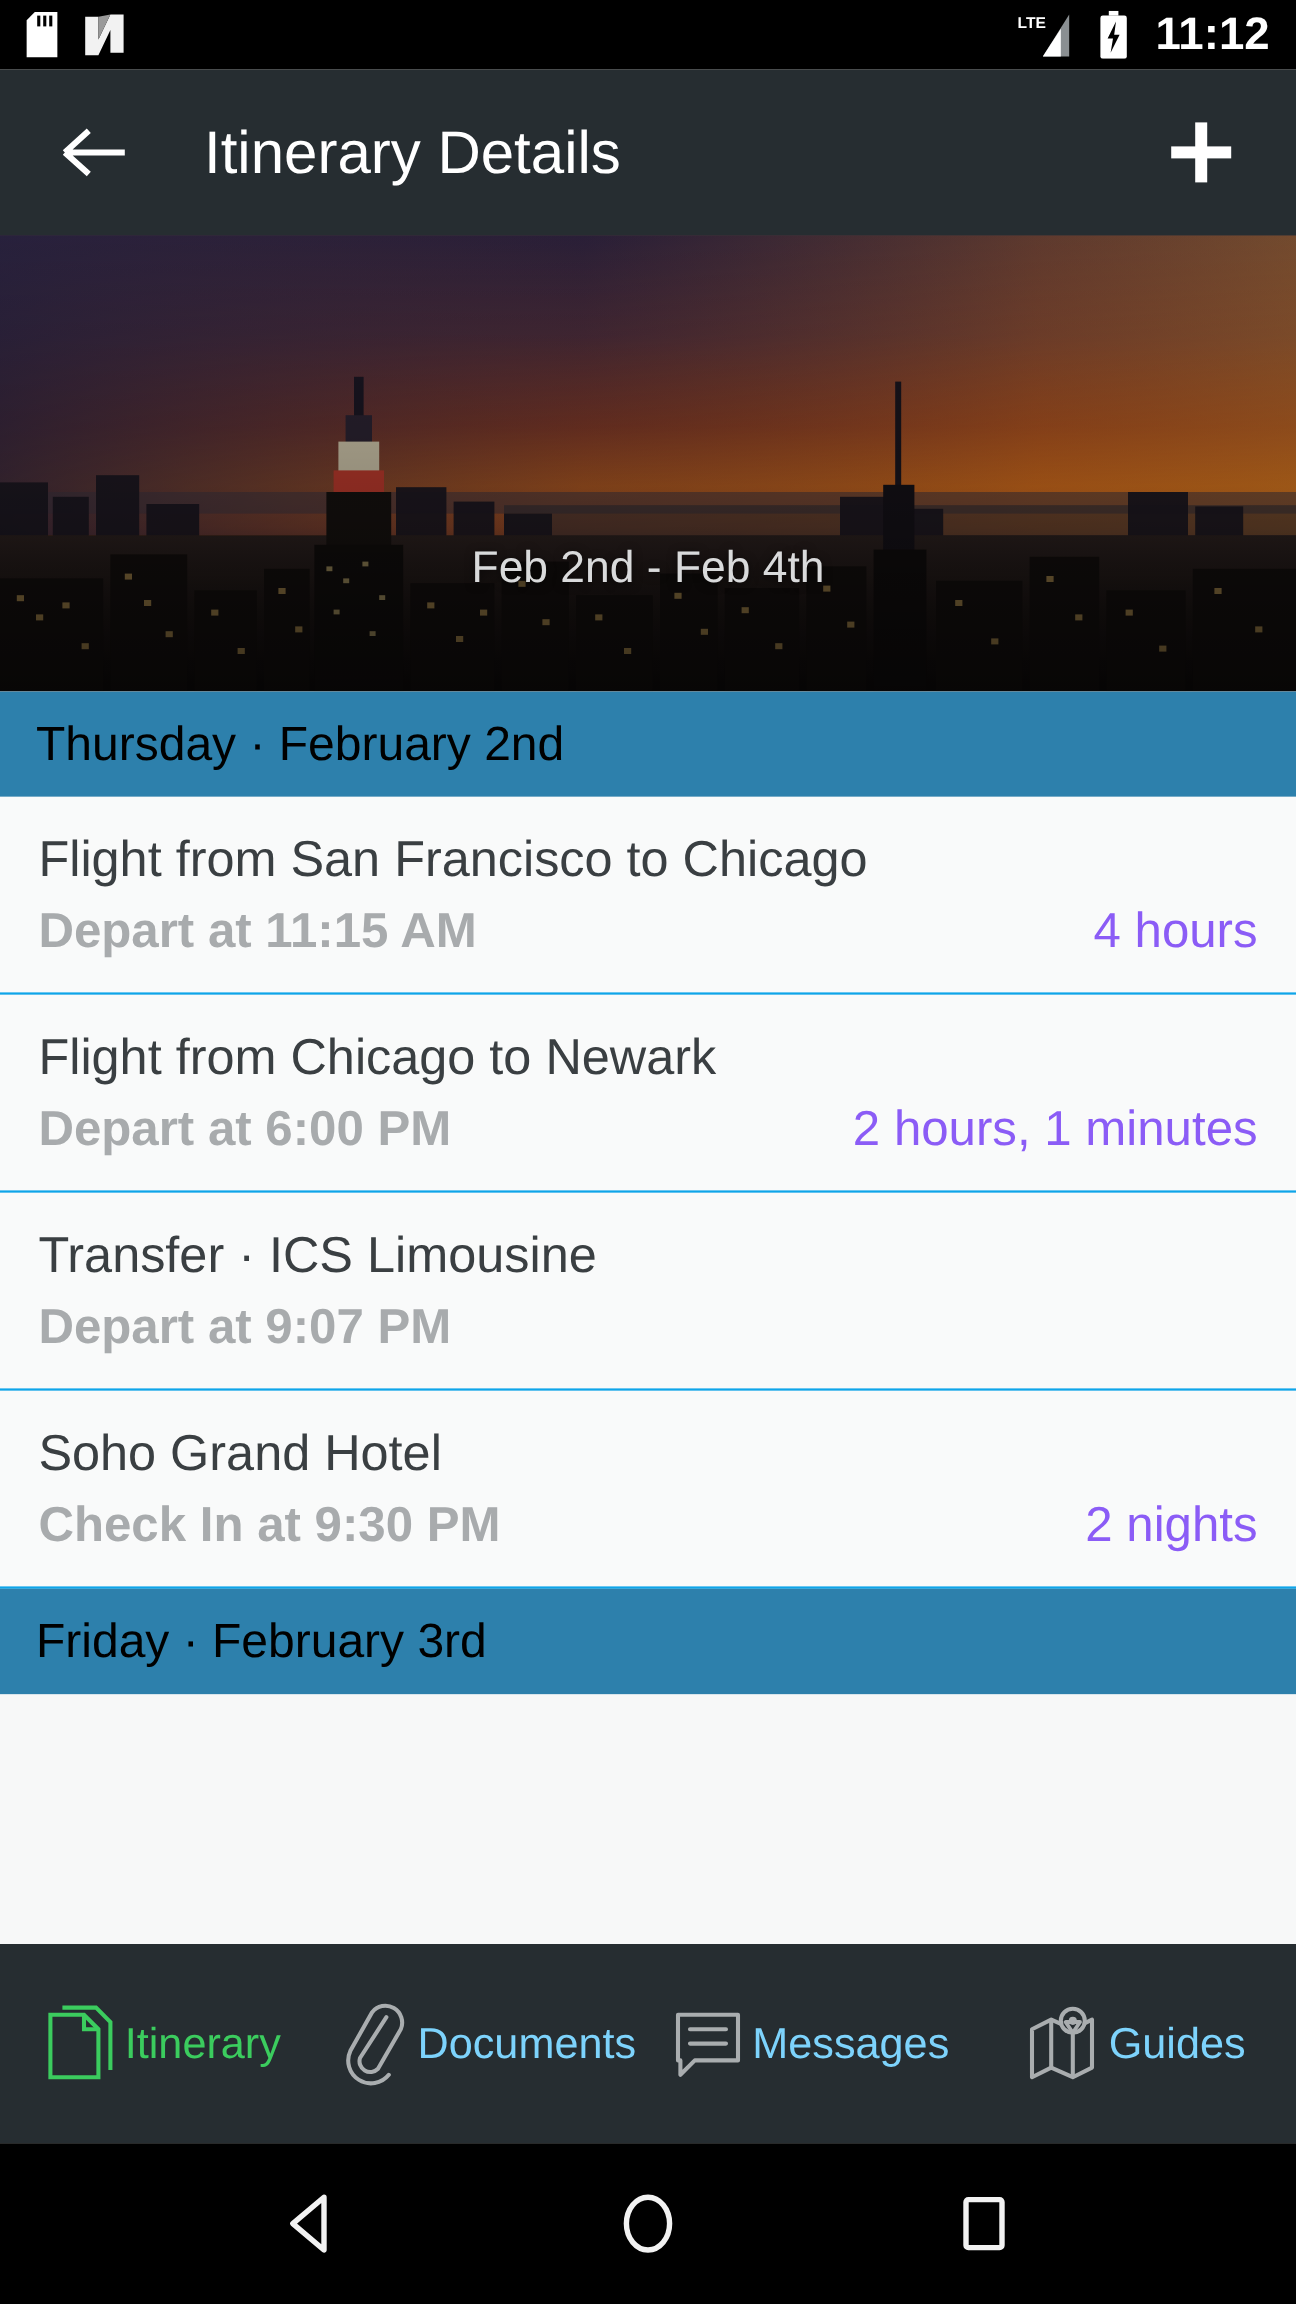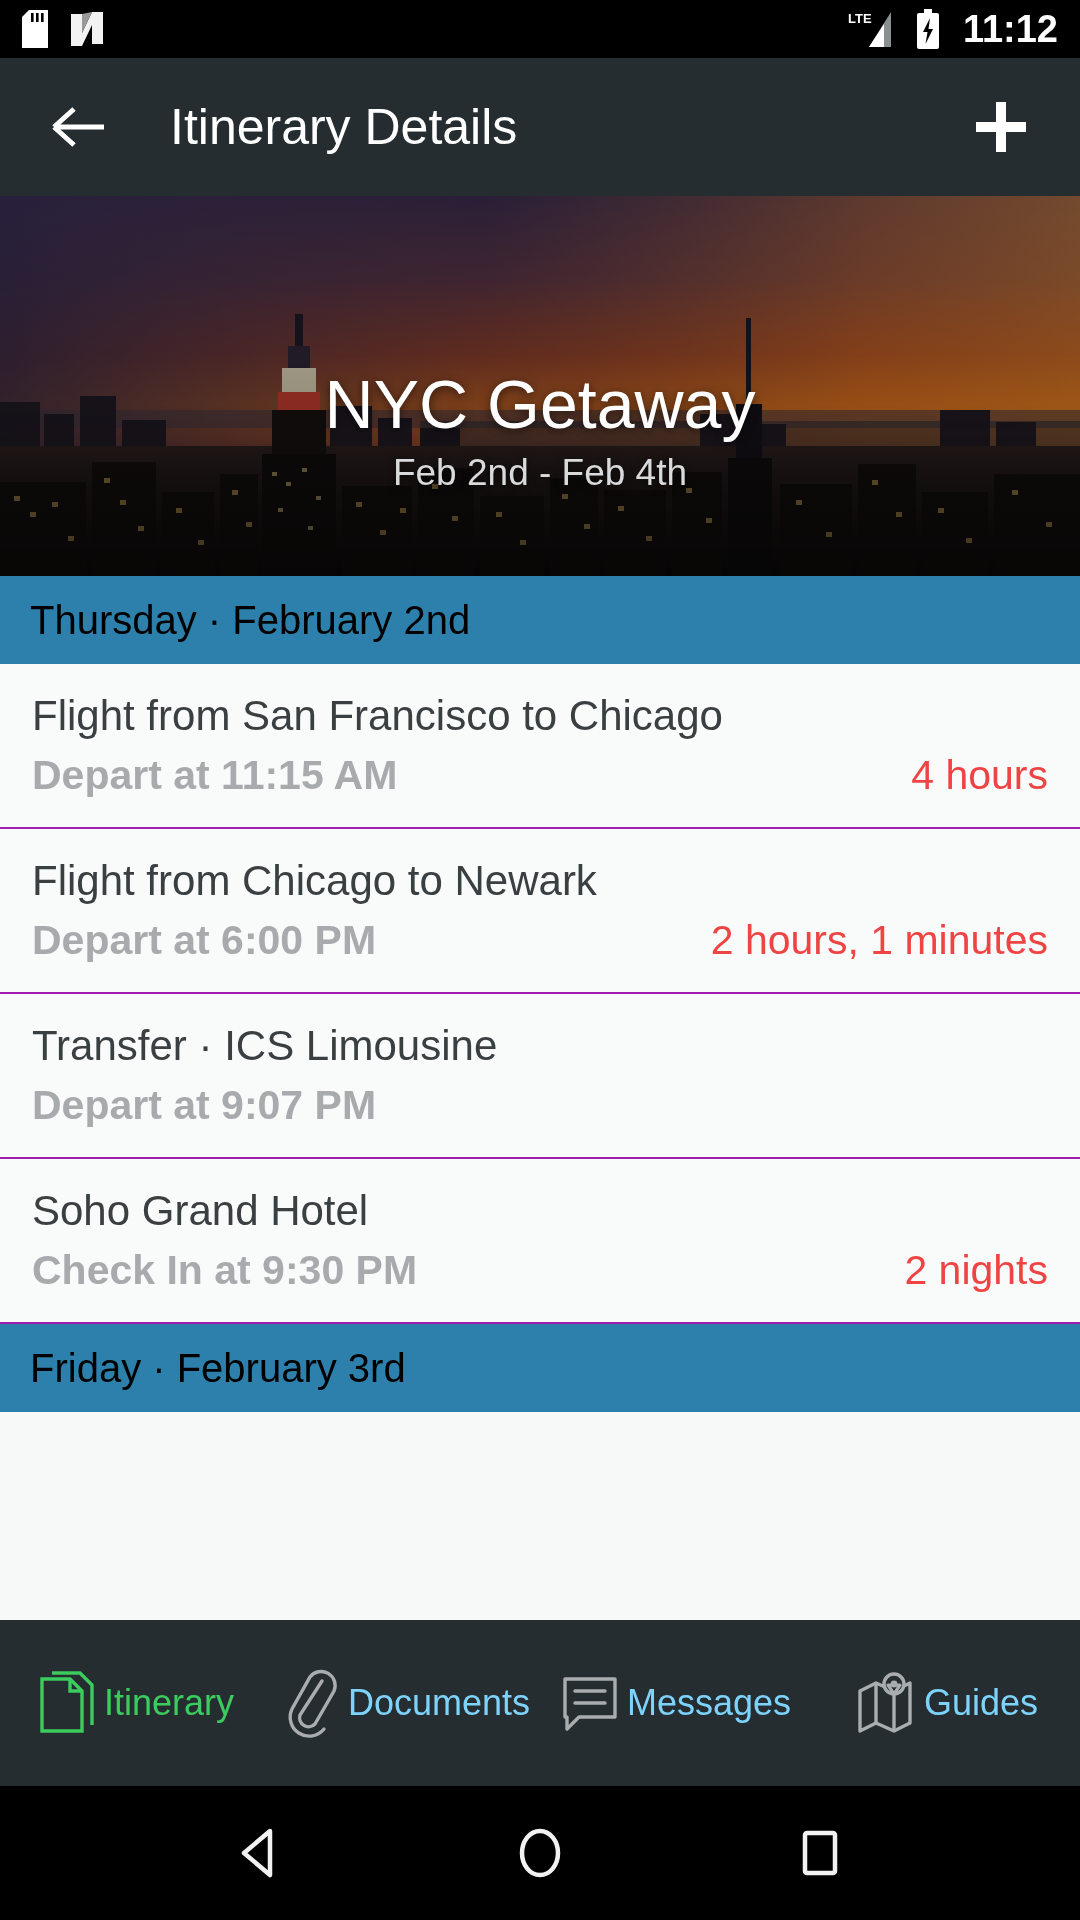--- a/index.html
+++ b/index.html
@@ -125,21 +125,21 @@
     padding: 0 30px;
     flex: 0 0 88px;
   }
   .day-header-text {
     color: #000000;
     font-size: 40px;
     font-weight: normal;
   }
   .event {
     background: #f9fafa;
-    border-bottom: 2px solid #a21caf;
+    border-bottom: 2px solid #0ea5e9;
     padding: 30px 32px 28px 32px;
     flex: 0 0 auto;
     cursor: pointer;
   }
   .event-title {
     color: #3a3f42;
     font-size: 42px;
     font-weight: normal;
     line-height: 1.05;
   }
@@ -148,21 +148,21 @@
     align-items: baseline;
     margin-top: 14px;
   }
   .event-sub {
     color: #a8abad;
     font-size: 41px;
     font-weight: bold;
   }
   .event-meta {
     margin-left: auto;
-    color: #ef4444;
+    color: #8b5cf6;
     font-size: 41px;
     font-weight: normal;
     white-space: nowrap;
   }
   .spacer-strip { flex: 1 1 auto; background: #f7f8f8; min-height: 0; }
 
   
   .tab-bar {
     height: 166px;
     flex: 0 0 166px;
@@ -379,21 +379,20 @@
         <rect x="938" y="312" width="6" height="5"></rect>
           <rect x="966" y="342" width="6" height="5"></rect>
         <rect x="1012" y="294" width="6" height="5"></rect>
           <rect x="1046" y="326" width="6" height="5"></rect>
       </g>
 
       <rect x="0" y="0" width="1080" height="380" fill="url(#vig)"></rect>
     </svg>
 
     <div class="hero-text">
-      <div class="hero-title">NYC Getaway</div>
       <div class="hero-sub">Feb 2nd - Feb 4th</div>
     </div>
   </div>
 
   <div class="content">
 
     <div class="day-header">
       <span class="day-header-text">Thursday · February 2nd</span>
     </div>
 

